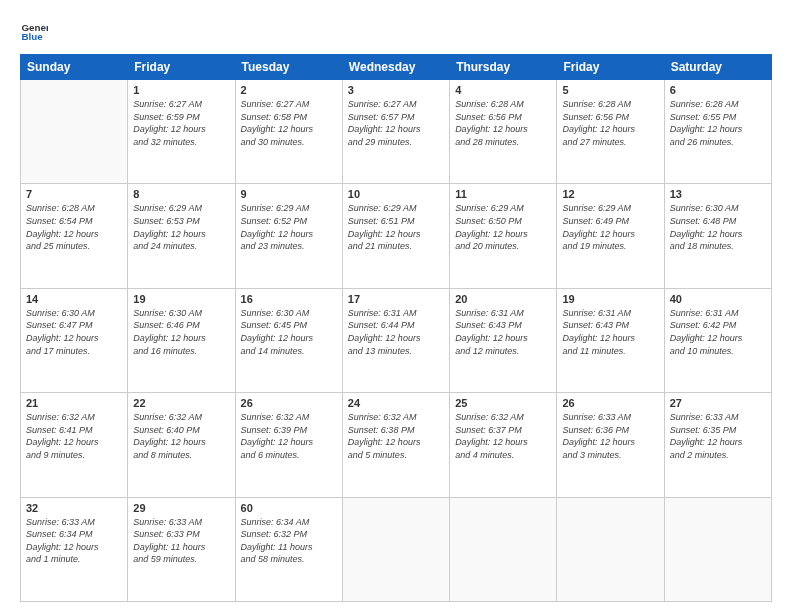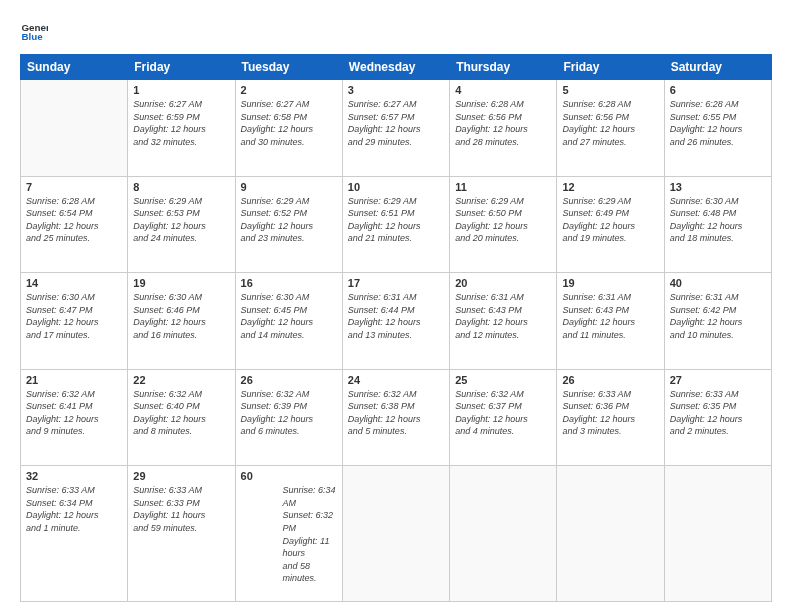--- a/index.html
+++ b/index.html
@@ -327,21 +327,21 @@
           </td>
           <td>
             <span class="day-num">29</span>
             <div class="day-info" style="white-space: pre-line;">Sunrise: 6:33 AM
 Sunset: 6:33 PM
 Daylight: 11 hours
 and 59 minutes.</div>
           </td>
           <td>
             <span class="day-num">60</span>
-            <div class="day-info" style="white-space: pre-line; margin-left: 42px;">Sunrise: 6:34 AM
+            <div class="day-info" style="white-space: pre-line;">Sunrise: 6:34 AM
 Sunset: 6:32 PM
 Daylight: 11 hours
 and 58 minutes.</div>
           </td>
           <td class="empty-cell"></td>
           <td class="empty-cell"></td>
           <td class="empty-cell"></td>
           <td class="empty-cell"></td>
         </tr>
       </tbody>

